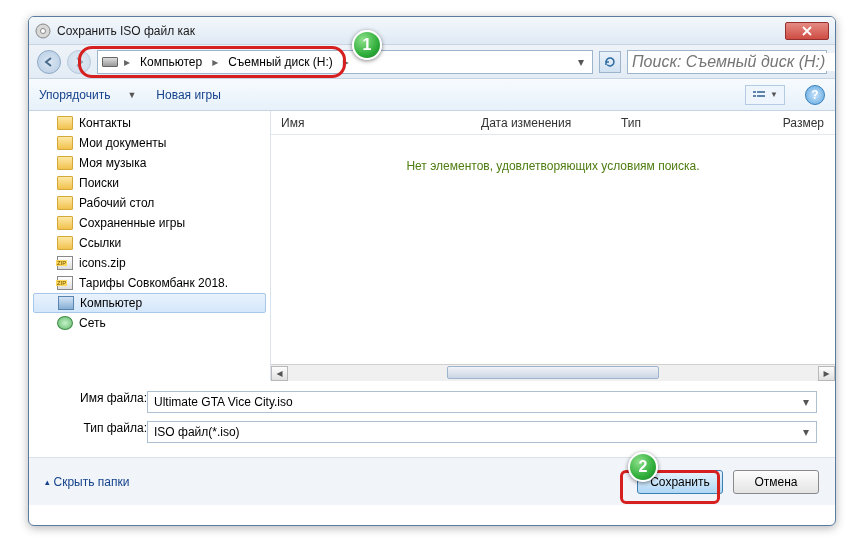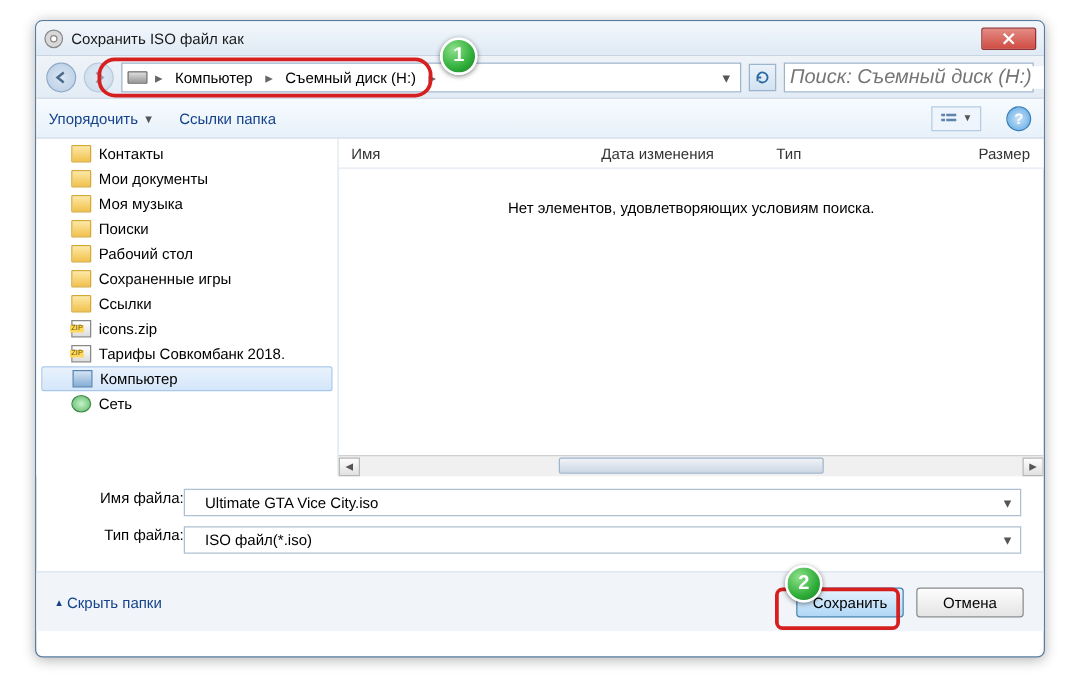--- a/index.html
+++ b/index.html
@@ -12,46 +12,46 @@
 .addrrow { height: 34px; background: linear-gradient(#eef3f8,#e3ecf5); display: flex; align-items: center; padding: 0 8px; gap: 6px; border-bottom: 1px solid #c8d4e3; position: relative; }
 .navbtn { width: 24px; height: 24px; border-radius: 50%; background: radial-gradient(#dbe7f3,#b5cbe3); border: 1px solid #8fa9c6; display: flex; align-items: center; justify-content: center; color: #4a6b8c; cursor: pointer; }
 .addrbar { flex: 1; height: 24px; background: #fff; border: 1px solid #9db4cd; display: flex; align-items: center; padding: 0 4px; gap: 4px; position: relative; }
 .driveico { width: 16px; height: 10px; background: linear-gradient(#ddd,#999); border: 1px solid #666; border-radius: 1px; }
 .crumb { padding: 0 4px; cursor: pointer; }
 .crsep { color: #666; padding: 0 2px; }
 .refbtn { width: 22px; height: 22px; background: linear-gradient(#eaf2fa,#d2e2f2); border: 1px solid #9db4cd; display: flex; align-items: center; justify-content: center; cursor: pointer; }
 .searchbox { width: 200px; height: 24px; background: #fff; border: 1px solid #9db4cd; display: flex; align-items: center; padding: 0 4px; }
 .searchbox input { border: none; outline: none; flex: 1; color: #888; font-style: italic; font-size: 16px; }
 .toolbar { height: 32px; background: linear-gradient(#f7fbfe,#e7f1fa); border-bottom: 1px solid #c8d4e3; display: flex; align-items: center; padding: 0 10px; gap: 20px; }
-.toolbar .tbtn { color: #15428b; cursor: pointer; display: flex; align-items: center; gap: 4px; }
+.toolbar .tbtn { color: #15428b; cursor: pointer; display: flex; align-items: center; gap: 17px; }
 .toolbar .spacer { flex: 1; }
 .viewbtn { width: 40px; height: 20px; border: 1px solid #b5cbe3; background: #eef5fc; cursor: pointer; display: flex; align-items: center; justify-content: center; }
 .helpbtn { width: 20px; height: 20px; border-radius: 50%; background: radial-gradient(#c8e3fb,#5ca7e0); border: 1px solid #3a7fb8; color: #fff; font-weight: bold; display: flex; align-items: center; justify-content: center; cursor: pointer; }
 .body { display: flex; height: 270px; }
 .tree { width: 242px; border-right: 1px solid #d9e3ee; overflow: hidden; background: #fff; padding-top: 2px; }
 .titem { display: flex; align-items: center; height: 20px; padding-left: 28px; gap: 6px; cursor: pointer; white-space: nowrap; }
 .titem.sel { background: linear-gradient(#e9f2fc,#d4e7fb); border: 1px solid #a8c8ea; border-radius: 2px; margin: 0 4px; padding-left: 24px; }
 .ticn { width: 16px; height: 14px; flex-shrink: 0; }
 .folder { background: linear-gradient(#fce9a6,#f2c14e); border: 1px solid #d4a938; border-radius: 1px; }
 .zipico { background: linear-gradient(#fff,#ddd); border: 1px solid #888; position: relative; }
 .zipico::after { content: "ZIP"; position: absolute; left: -2px; top: 3px; background: #ffd95e; color: #6b5200; font-size: 6px; padding: 0 1px; }
 .pcico { background: linear-gradient(#d3e4f5,#86aed4); border: 1px solid #5a84b0; }
 .netico { background: radial-gradient(#c4f2c9,#5fb868); border: 1px solid #3e8b47; border-radius: 50%; }
 .listarea { flex: 1; position: relative; display: flex; flex-direction: column; }
 .colhdr { height: 24px; border-bottom: 1px solid #e2e9f1; display: flex; align-items: center; background: #fff; }
 .colhdr .col { padding: 0 10px; color: #333; border-right: 1px solid transparent; }
-.empty { flex: 1; display: flex; justify-content: center; padding-top: 24px; color: #000000; }
+.empty { flex: 1; display: flex; justify-content: center; padding-top: 24px; color: #4d7c0f; }
 .hscroll { height: 17px; background: #f0f0f0; border-top: 1px solid #d0d0d0; display: flex; align-items: center; }
 .hscroll .arrow { width: 17px; height: 15px; background: linear-gradient(#fdfdfd,#e1e1e1); border: 1px solid #b8b8b8; display: flex; align-items: center; justify-content: center; color: #555; cursor: pointer; }
 .hscroll .track { flex: 1; height: 15px; position: relative; }
 .hscroll .thumb { position: absolute; left: 30%; width: 40%; height: 13px; top: 0; background: linear-gradient(#f0f3f7,#cbd6e4); border: 1px solid #9db4cd; border-radius: 2px; }
 .form { padding: 10px 18px 6px 40px; }
 .frow { display: flex; align-items: flex-start; margin-bottom: 8px; gap: 0; }
 .flabel { width: 78px; text-align: right; color: #000; }
-.fcombo { flex: 1; height: 22px; background: #fff; border: 1px solid #aebfd1; display: flex; align-items: center; padding: 0 16px; position: relative; }
+.fcombo { flex: 1; height: 22px; background: #fff; border: 1px solid #aebfd1; display: flex; align-items: center; padding: 0 6px; position: relative; }
 .fcombo .dd { position: absolute; right: 2px; top: 2px; width: 16px; height: 16px; display: flex; align-items: center; justify-content: center; color: #555; cursor: pointer; }
 .footer { height: 48px; border-top: 1px solid #d9e3ee; background: #f1f5fa; display: flex; align-items: center; padding: 0 16px; gap: 10px; }
 .hidefolders { display: flex; align-items: center; gap: 4px; color: #15428b; cursor: pointer; }
 .footer .spacer { flex: 1; }
 .btn { width: 86px; height: 24px; border: 1px solid #8a8a8a; background: linear-gradient(#fdfdfd,#e4e4e4); border-radius: 3px; cursor: pointer; display: flex; align-items: center; justify-content: center; }
 .btn.primary { background: linear-gradient(#e8f4fe,#afd7f6); border: 1px solid #3c7fb1; }
 .callout { position: absolute; border: 3px solid #d62020; border-radius: 14px; pointer-events: none; }
 .c1 { left: 78px; top: 46px; width: 268px; height: 32px; }
 .c2 { left: 620px; top: 470px; width: 100px; height: 34px; border-radius: 6px; }
 .badge { position: absolute; width: 30px; height: 30px; border-radius: 50%; background: radial-gradient(circle at 35% 30%, #8de08a, #2fae3a 60%, #1a7a24); border: 2px solid #fff; box-shadow: 0 1px 4px rgba(0,0,0,.5); color: #fff; font-weight: bold; font-size: 16px; display: flex; align-items: center; justify-content: center; }
@@ -115,21 +115,21 @@
           </svg>
       </span>
     </div>
   </div>
 
   <div class="toolbar">
     <div class="tbtn">
       <span>Упорядочить</span>
       <span style="font-size:9px;color:#555">▼</span>
     </div>
-    <div class="tbtn">Ссылки папка</div>
+    <div class="tbtn">Новая игры</div>
     <div class="spacer"></div>
     <div class="viewbtn">
       <svg width="16" height="12" viewBox="0 0 16 12">
           <rect x="1" y="2" width="3" height="2" fill="#5e84ab"></rect>
           <rect x="5" y="2" width="8" height="2" fill="#5e84ab"></rect>
           <rect x="1" y="6" width="3" height="2" fill="#5e84ab"></rect>
           <rect x="5" y="6" width="8" height="2" fill="#5e84ab"></rect>
         </svg>
       <span style="font-size:8px;color:#555;margin-left:2px">▼</span>
     </div>

